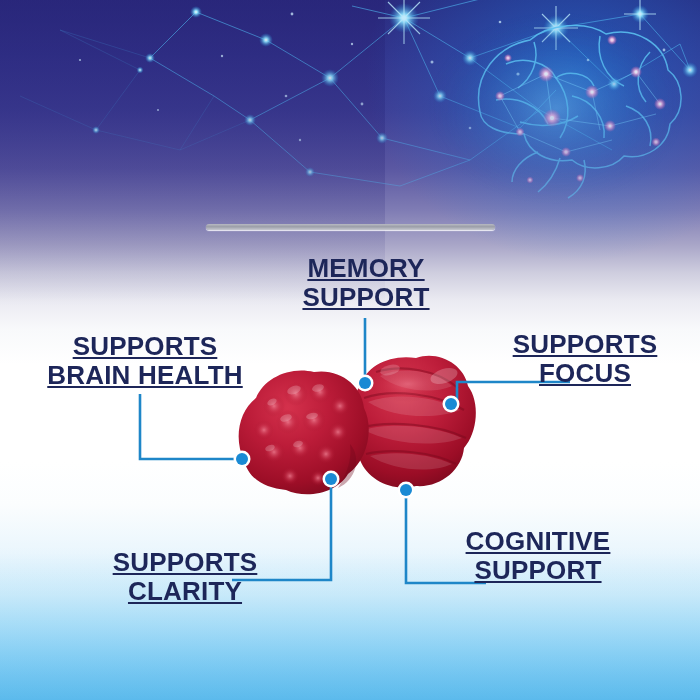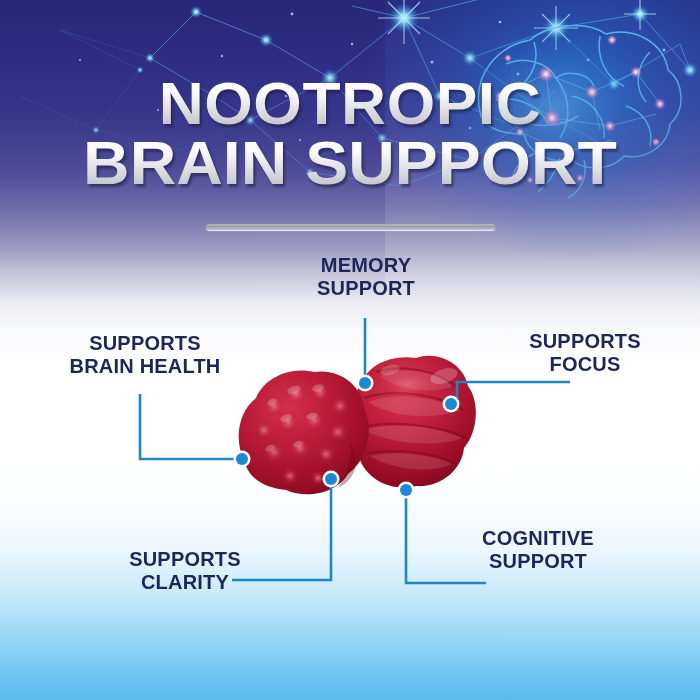--- a/index.html
+++ b/index.html
@@ -88,25 +88,26 @@
   }
 
   
   .gummies { position:absolute; left:230px; top:340px; width:250px; height:180px; z-index:3; }
 
   
   .callout {
     position:absolute;
     color:#1d2659;
     font-weight:700;
-    font-size:20px;
+    font-size:26px;
     line-height:1.13;
     letter-spacing:.2px;
     white-space:pre-line;
     z-index:7;
+    text-decoration:underline;
   }
   .callout.ctr  { text-align:center; }
 
   .leader-svg { position:absolute; left:0; top:0; width:700px; height:700px; z-index:5; pointer-events:none; }
 </style>
 </head>
 <body>
 
 <div id="stage">
 
@@ -257,24 +258,20 @@
             <circle cx="552" cy="118" r="2"></circle>
           <circle cx="592" cy="92" r="1.5"></circle>
             <circle cx="636" cy="72" r="1.4"></circle>
           <circle cx="610" cy="126" r="1.3"></circle>
             <circle cx="660" cy="104" r="1.3"></circle>
         </g>
       </g>
     </g>
   </svg>
 
-  <div class="title-block">
-    <div class="title-line l1">NOOTROPIC</div>
-    <div class="title-line l2">BRAIN SUPPORT</div>
-  </div>
   <div class="title-rule"></div>
 
   <svg class="gummies" viewBox="0 0 250 180">
     <defs>
       <radialGradient id="gumL" cx="38%" cy="30%" r="78%">
         <stop offset="0%" stop-color="#d4314c"></stop>
         <stop offset="40%" stop-color="#bc1c39"></stop>
         <stop offset="78%" stop-color="#9d0e27"></stop>
         <stop offset="100%" stop-color="#7d0a1e"></stop>
       </radialGradient>

